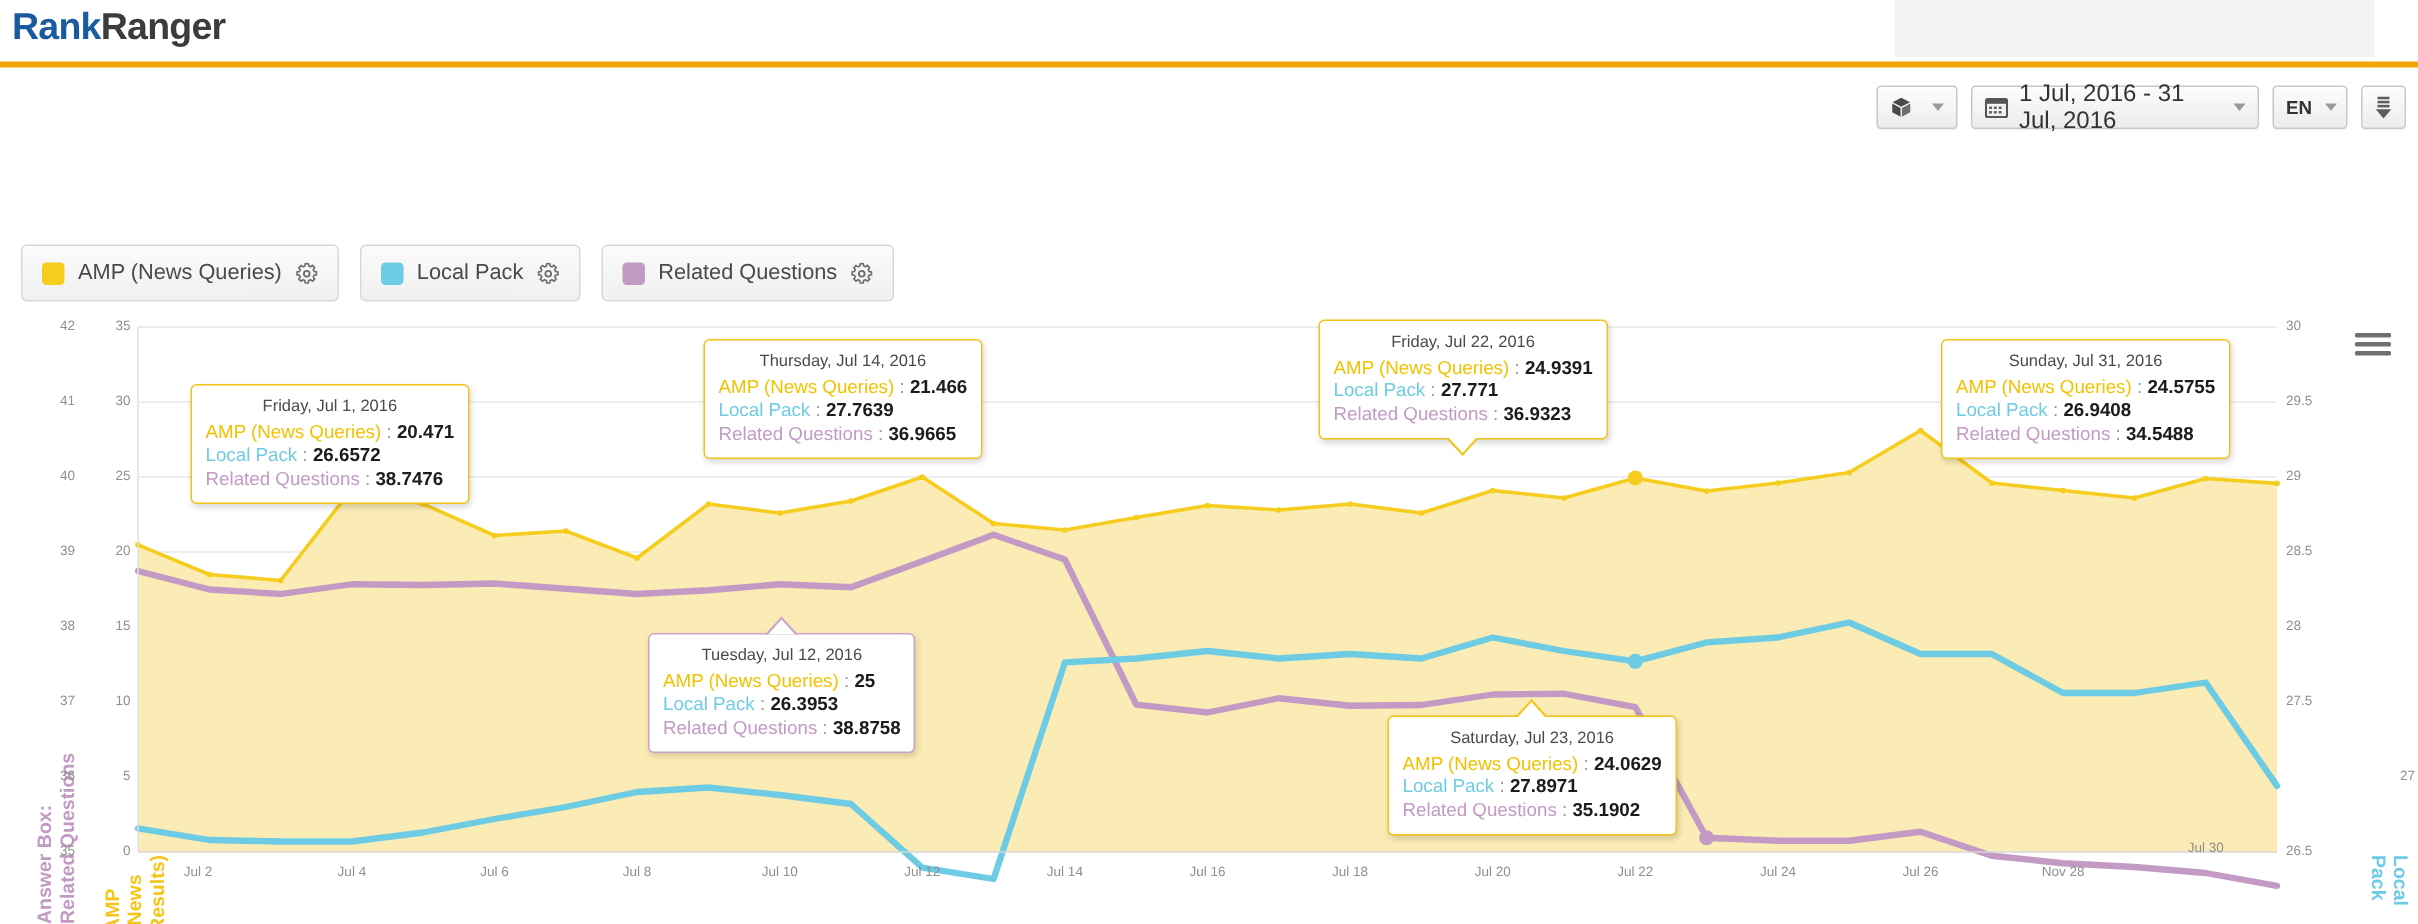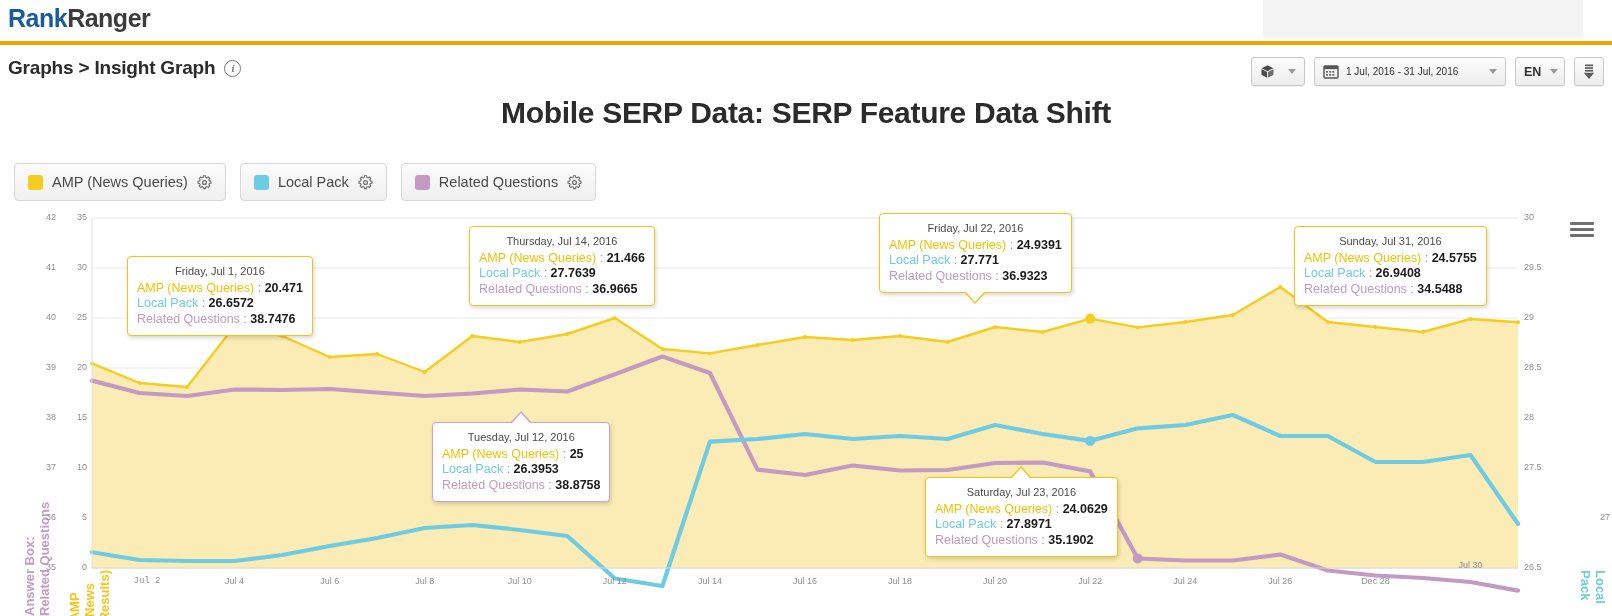--- a/index.html
+++ b/index.html
@@ -33,21 +33,21 @@
     background:linear-gradient(#fdfdfd,#ececec);
     border:1px solid #c8c8c8;border-radius:3px;
     display:flex;align-items:center;gap:7px;padding:0 8px;
     font-size:12.5px;color:#333;cursor:pointer;
     box-shadow:0 1px 0 rgba(0,0,0,.05);
   }
   .btn .caret{width:0;height:0;border-left:4px solid transparent;border-right:4px solid transparent;
     border-top:5px solid #9a9a9a;margin-left:2px;}
   .btn-pkg{width:54px;justify-content:space-between;}
   .btn-date{width:192px;}
-  .btn-date .lbl{flex:1;font-size:10px;color:#333;}
+  .btn-date .lbl{flex:1;font-size:16px;color:#333;}
   .btn-lang{width:50px;font-weight:bold;font-size:12.5px;}
   .btn-dl{width:30px;justify-content:center;padding:0;}
 
   .ico{display:inline-block;line-height:0;}
 
   
   .chart-title{position:absolute;left:0;top:96px;width:1612px;text-align:center;
     font-size:30px;font-weight:bold;color:#2b2b2b;letter-spacing:-.3px;}
 
   
@@ -65,21 +65,21 @@
   
   .plot{position:absolute;left:0;top:210px;width:1612px;height:406px;}
   .plotsvg{position:absolute;left:0;top:0;}
 
   .axtitle{position:absolute;font-size:13px;font-weight:bold;writing-mode:vertical-rl;}
   .ax-rq{left:22px;top:284px;color:#c29ac4;transform:rotate(180deg);}
   .ax-amp{left:67px;top:360px;color:#f5c518;transform:rotate(180deg);}
   .ax-lp{left:1578px;top:360px;color:#6ecbe4;}
 
   .tick{position:absolute;font-size:9px;color:#8f8f8f;font-family:"Liberation Sans",sans-serif;}
-  .tick-rq{width:22px;text-align:center;}
+  .tick-rq{width:22px;text-align:left;}
   .tick-amp{width:20px;text-align:right;}
   .tick-lp{width:30px;text-align:left;}
   .tick-x{text-align:center;width:46px;}
 
   .hamb{position:absolute;right:18px;top:12px;width:24px;cursor:pointer;}
   .hamb i{display:block;height:3px;background:#6f6f6f;border-radius:1px;margin-bottom:3px;}
 
   
   .tip{
     position:absolute;background:#fff;border:1.6px solid #f0c419;border-radius:4px;
@@ -109,26 +109,20 @@
 
   <div class="topbar">
     <div class="logo">
       <span class="a">Rank</span><span class="b">Ranger</span>
     </div>
     <div class="searchbox"></div>
   </div>
   <div class="rule"></div>
 
   <div class="crumbrow">
-    <div class="crumb">
-      <span>Graphs</span>
-      <span class="sep">&gt;</span>
-      <span>Insight Graph</span>
-      <span class="infoicon">i</span>
-    </div>
 
     <div class="ctrls">
 
       <div class="btn btn-pkg">
         <span class="ico">
           <svg width="15" height="15" viewBox="0 0 16 16">
               <path d="M8 1.2 14.2 4.4 8 7.6 1.8 4.4z" fill="#4a4a4a"></path>
               <path d="M1.6 5.4 7.5 8.5v6.2L1.6 11.5z" fill="#4a4a4a"></path>
               <path d="M14.4 5.4 8.5 8.5v6.2l5.9-3.2z" fill="#6e6e6e"></path>
             </svg>
@@ -169,21 +163,20 @@
                 <rect x="4" y="6.9" width="8" height="1.7"></rect>
               </g>
               <path d="M8 16 2.8 9.8h10.4z" fill="#5d5d5d"></path>
             </svg>
         </span>
       </div>
 
     </div>
   </div>
 
-  <div class="chart-title">Mobile SERP Data: SERP Feature Data Shift</div>
 
   <div class="legend">
     <div class="leg">
       <span class="swatch" style="background:#f5cd1e"></span>
       <span class="name">AMP (News Queries)</span>
       <span class="gear">
         <svg width="15" height="15" viewBox="0 0 20 20">
             <path d="M10 6.6a3.4 3.4 0 1 0 0 6.8 3.4 3.4 0 0 0 0-6.8zm0 5.1a1.7 1.7 0 1 1 0-3.4 1.7 1.7 0 0 1 0 3.4z" fill="#6f6f6f"></path>
             <path d="M8.7 1h2.6l.4 2.1 1.6.7 1.8-1.2 1.9 1.9-1.2 1.8.7 1.6 2.1.4v2.6l-2.1.4-.7 1.6 1.2 1.8-1.9 1.9-1.8-1.2-1.6.7-.4 2.1H8.7l-.4-2.1-1.6-.7-1.8 1.2-1.9-1.9 1.2-1.8-.7-1.6L1.4 11V8.4l2.1-.4.7-1.6-1.2-1.8 1.9-1.9 1.8 1.2 1.6-.7z" fill="none" stroke="#6f6f6f" stroke-width="1.5"></path>
           </svg>
@@ -291,34 +284,34 @@
         <div class="tick tick-lp" style="left: 1524px; top: 2px;">30</div>
         <div class="tick tick-lp" style="left: 1524px; top: 52px;">29.5</div>
         <div class="tick tick-lp" style="left: 1524px; top: 102px;">29</div>
         <div class="tick tick-lp" style="left: 1524px; top: 152px;">28.5</div>
         <div class="tick tick-lp" style="left: 1524px; top: 202px;">28</div>
         <div class="tick tick-lp" style="left: 1524px; top: 252px;">27.5</div>
         <div class="tick tick-lp" style="left: 1600px; top: 302px;">27</div>
         <div class="tick tick-lp" style="left: 1524px; top: 352px;">26.5</div>
       </div>
     <div id="ticks-x">
-        <div class="tick tick-x" style="left: 124px; top: 366px; font-family: Liberation Mono, monospace;">Jul 2</div>
+        <div class="tick tick-x" style="left: 109px; top: 366px;">Jul 2</div>
         <div class="tick tick-x" style="left: 211.6px; top: 366px;">Jul 4</div>
         <div class="tick tick-x" style="left: 306.667px; top: 366px;">Jul 6</div>
         <div class="tick tick-x" style="left: 401.733px; top: 366px;">Jul 8</div>
         <div class="tick tick-x" style="left: 496.8px; top: 366px;">Jul 10</div>
         <div class="tick tick-x" style="left: 591.867px; top: 366px;">Jul 12</div>
         <div class="tick tick-x" style="left: 686.933px; top: 366px;">Jul 14</div>
         <div class="tick tick-x" style="left: 782px; top: 366px;">Jul 16</div>
         <div class="tick tick-x" style="left: 877.067px; top: 366px;">Jul 18</div>
         <div class="tick tick-x" style="left: 972.133px; top: 366px;">Jul 20</div>
         <div class="tick tick-x" style="left: 1067.2px; top: 366px;">Jul 22</div>
         <div class="tick tick-x" style="left: 1162.27px; top: 366px;">Jul 24</div>
         <div class="tick tick-x" style="left: 1257.33px; top: 366px;">Jul 26</div>
-        <div class="tick tick-x" style="left: 1352.4px; top: 366px;">Dec 28</div>
+        <div class="tick tick-x" style="left: 1352.4px; top: 366px;">Nov 28</div>
         <div class="tick tick-x" style="left: 1447.47px; top: 350px;">Jul 30</div>
       </div>
 
     <div class="hamb">
         <i></i>
         <i></i>
         <i></i>
       </div>
 
     <div id="tips">

